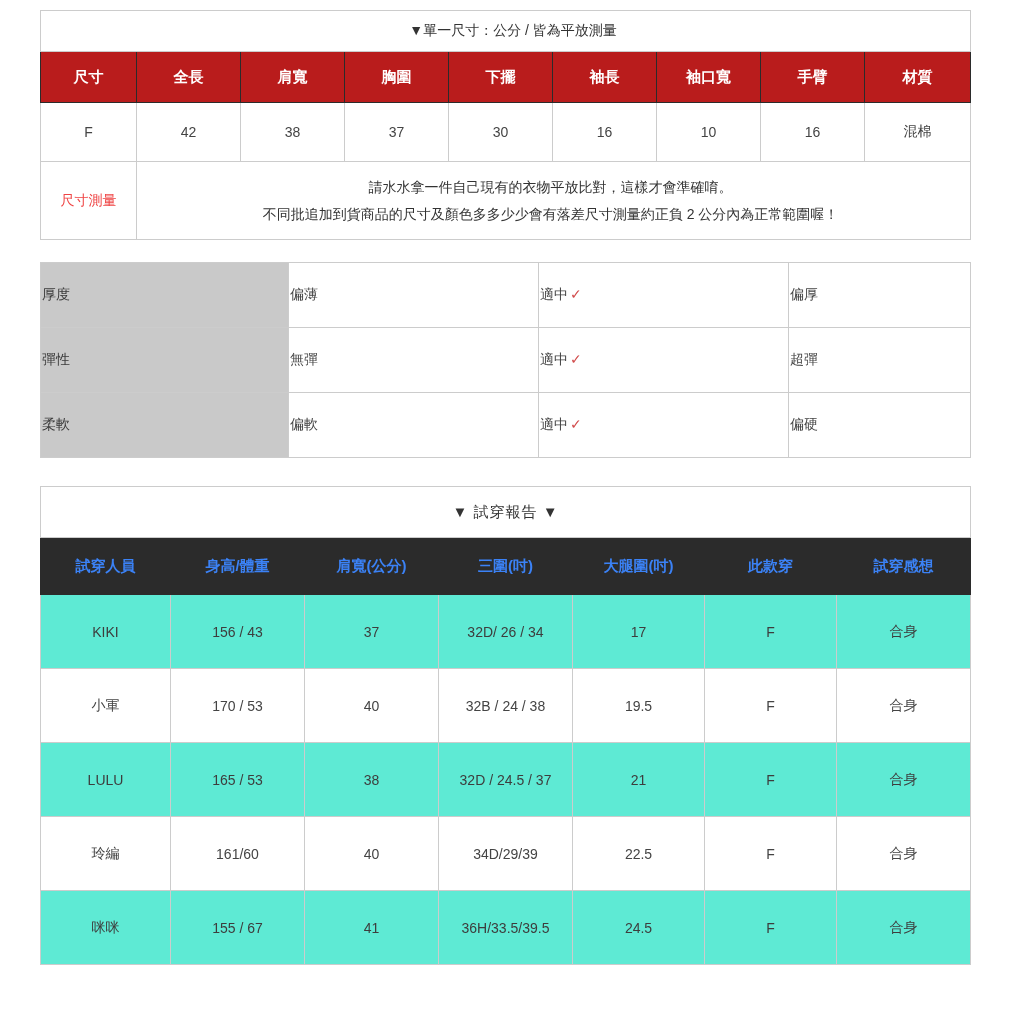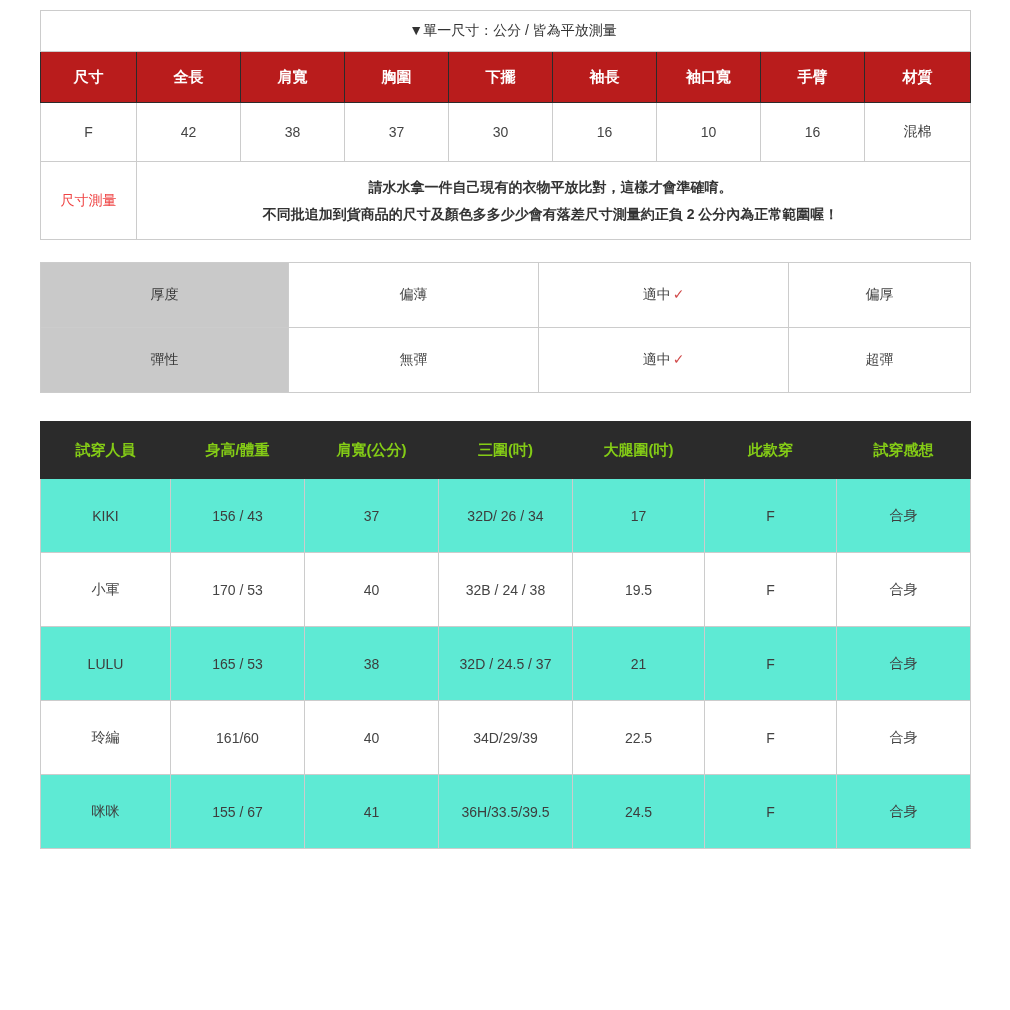--- a/index.html
+++ b/index.html
@@ -61,30 +61,28 @@
     color: #ef4444;
     vertical-align: middle;
   }
   .note-body {
     text-align: left;
     padding: 12px 10px 12px 4px;
     line-height: 1.9;
     font-size: 14px;
     color: #333333;
     vertical-align: middle;
-    font-weight: bold;
   }
 
   .gap-22 { height: 22px; }
   .gap-28 { height: 28px; }
 
   
   .feel-table td {
     border: 1px solid #cccccc;
-    text-align: center;
     vertical-align: middle;
     height: 62px;
     font-size: 14px;
   }
   .feel-label {
     background: #c9c9c9;
     color: #3a3a3a;
     width: 248px;
   }
   .feel-cell { background: #ffffff; color: #444444; }
@@ -99,21 +97,21 @@
   .fit-caption {
     height: 48px;
     font-size: 15px;
     color: #333333;
     background: #ffffff;
     font-weight: normal;
     letter-spacing: 1px;
   }
   .fit-head th {
     background: #2b2b2b;
-    color: #84cc16;
+    color: #3b82f6;
     font-size: 15px;
     font-weight: bold;
     height: 54px;
     border: 1px solid #2b2b2b;
   }
   .fit-row td {
     height: 71px;
     font-size: 14px;
     color: #444444;
   }
@@ -188,36 +186,45 @@
         <td class="feel-cell"><span>偏薄</span></td>
         <td class="feel-cell"><span>適中</span><span class="check">✓</span></td>
         <td class="feel-cell"><span>偏厚</span></td>
       </tr>
       <tr>
         <td class="feel-label">彈性</td>
         <td class="feel-cell"><span>無彈</span></td>
         <td class="feel-cell"><span>適中</span><span class="check">✓</span></td>
         <td class="feel-cell"><span>超彈</span></td>
       </tr>
+      <tr>
+        <td class="feel-label">柔軟</td>
+        <td class="feel-cell"><span>偏軟</span></td>
+        <td class="feel-cell"><span>適中</span><span class="check">✓</span></td>
+        <td class="feel-cell"><span>偏硬</span></td>
+      </tr>
     </tbody>
   </table>
 
   <div class="gap-28"></div>
 
   <table class="fit-table">
     <colgroup>
       <col style="width:130px">
       <col style="width:134px">
       <col style="width:134px">
       <col style="width:134px">
       <col style="width:132px">
       <col style="width:132px">
       <col style="width:134px">
     </colgroup>
     <tbody>
+      <tr>
+        <td class="fit-caption" colspan="7">▼ 試穿報告 ▼</td>
+      </tr>
       <tr class="fit-head">
         <th>試穿人員</th>
         <th>身高/體重</th>
         <th>肩寬(公分)</th>
         <th>三圍(吋)</th>
         <th>大腿圍(吋)</th>
         <th>此款穿</th>
         <th>試穿感想</th>
       </tr>
 

